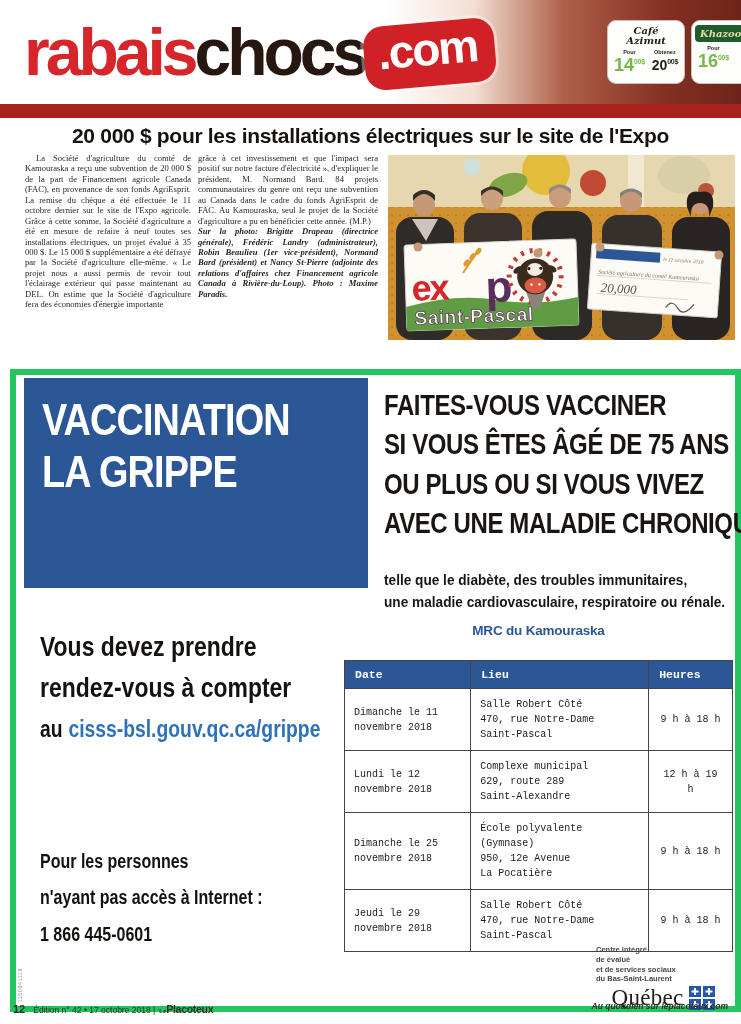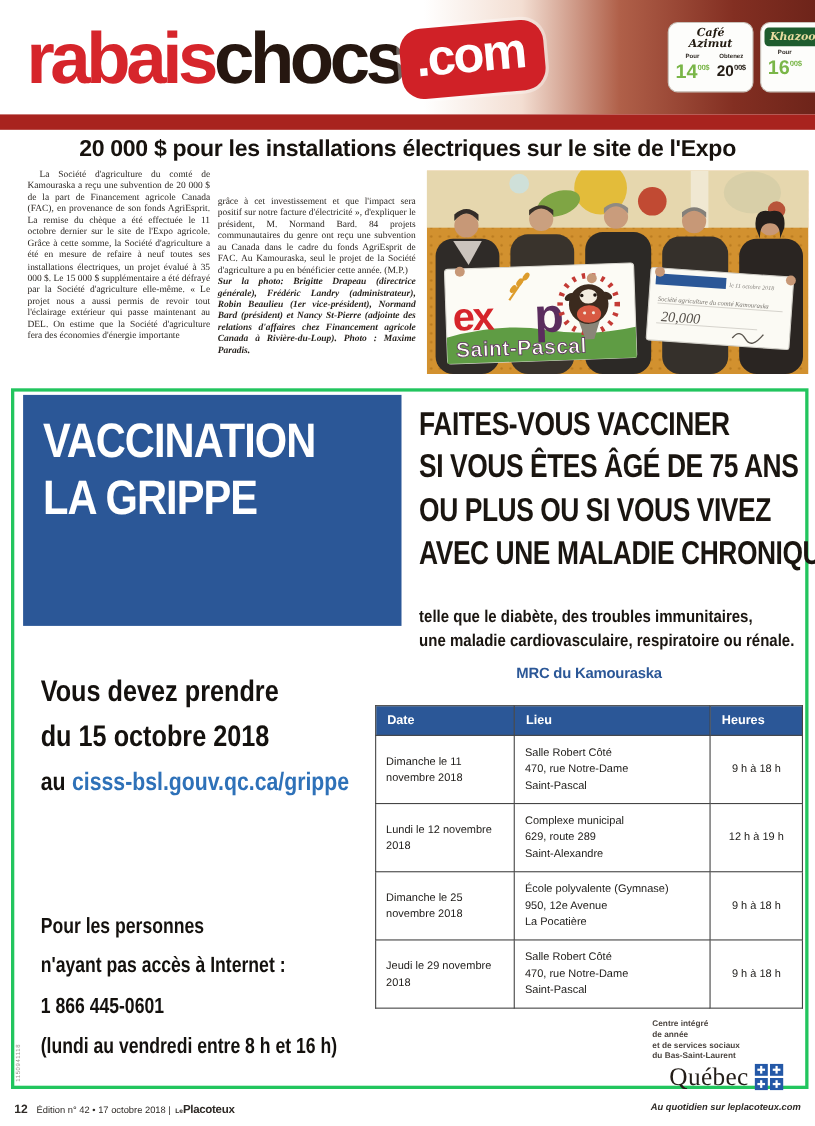--- a/index.html
+++ b/index.html
@@ -32,28 +32,28 @@
   .pamt.dark{font-size:14px;color:#241d16;}
   .pamt sup{font-size:7px;letter-spacing:-.3px;}
 
   
   .headline{position:absolute;left:0;top:124px;width:741px;text-align:center;
     font-size:21px;font-weight:800;color:#17120e;letter-spacing:-.3px;}
   .cols{position:absolute;left:25px;top:153px;width:358px;}
   .col{position:absolute;top:0;font-family:"Liberation Serif",serif;font-size:8.6px;
     line-height:1.215;color:#241f1a;text-align:justify;}
   .col1{left:0;width:166px;}
-  .col2{left:173px;width:180px;margin-top:24px;}
+  .col2{left:173px;width:180px;}
   .col p{margin:0;}
   .col .indent{text-indent:11px;}
   .caption{font-weight:bold;font-style:italic;}
   .photo{position:absolute;left:388px;top:155px;width:347px;height:185px;}
 
   
-  .ad{position:absolute;left:10px;top:353px;width:719px;height:631px;border:3px solid #22c55e;background:#fff;}
+  .ad{position:absolute;left:10px;top:369px;width:719px;height:631px;border:6px solid #22c55e;background:#fff;}
   .cond{display:inline-block;transform-origin:left top;white-space:nowrap;}
   .vacc-box{position:absolute;left:8px;top:3px;width:344px;height:210px;background:#2b5797;
     padding:16px 0 0 18px;box-sizing:border-box;}
   .vacc-line{font-size:44px;font-weight:800;color:#ffffff;letter-spacing:-1px;line-height:1.18;}
   .vacc-line .cond{transform:scaleX(.86);}
   .rhead{position:absolute;left:368px;top:10px;width:350px;}
   .rhead-line{font-size:30px;font-weight:800;color:#1a1510;letter-spacing:-.5px;line-height:1.31;}
   .rhead-line .cond{transform:scaleX(.8);}
   .rsub{position:absolute;left:368px;top:194px;}
   .rsub-line{font-size:15.5px;font-weight:700;color:#1a1510;line-height:1.45;}
@@ -66,21 +66,21 @@
   .url-prefix{color:#14110e;margin-right:7px;}
   .url-text{color:#2e71b8;}
   .phone{position:absolute;left:24px;top:468px;}
   .phone-line{font-size:20px;font-weight:800;color:#14110e;line-height:1.82;}
   .phone-line .cond{transform:scaleX(.8);}
 
   .table-wrap{position:absolute;left:328px;top:248px;width:389px;}
   .table-title{text-align:center;font-size:13.5px;font-weight:700;color:#2b5797;margin-bottom:22px;
     letter-spacing:-.2px;}
   table.sched{border-collapse:collapse;width:100%;table-layout:fixed;}
-  table.sched th,table.sched td{border:1px solid #454545;}
+  table.sched th,table.sched td{border:1px solid #454545;font-family:Liberation Mono, monospace;}
   table.sched th{background:#2b5797;color:#fff;font-size:11.5px;font-weight:700;text-align:left;
     padding:7px 10px;}
   table.sched td{font-size:10px;color:#1d1b18;padding:8px 9px;vertical-align:middle;line-height:1.5;}
   .col-date{width:122px;}.col-lieu{width:172px;}.col-heures{width:81px;}
   td.heures{text-align:center;}
 
   .cisss{position:absolute;left:580px;top:570px;width:135px;}
   .cisss-line{font-size:7.5px;font-weight:700;color:#4c4540;line-height:1.3;}
   .quebec-row{display:flex;align-items:center;justify-content:center;margin-top:1px;}
   .quebec-word{font-family:"Liberation Serif",serif;font-size:23px;color:#231d18;letter-spacing:.3px;
@@ -252,31 +252,30 @@
       <div class="rhead-line"><span class="cond">AVEC UNE MALADIE CHRONIQUE</span></div>
     </div>
 
     <div class="rsub">
       <div class="rsub-line"><span class="cond">telle que le diabète, des troubles immunitaires,</span></div>
       <div class="rsub-line"><span class="cond">une maladie cardiovasculaire, respiratoire ou rénale.</span></div>
     </div>
 
     <div class="appt">
       <div class="appt-line"><span class="cond">Vous devez prendre</span></div>
-      <div class="appt-line"><span class="cond">du 15 octobre 2018</span></div>
+      <div class="appt-line"><span class="cond">rendez-vous à compter</span></div>
       <div class="url-line">
         <span class="cond"><span class="url-prefix">au</span><span class="url-text">cisss-bsl.gouv.qc.ca/grippe</span></span>
       </div>
     </div>
 
     <div class="phone">
       <div class="phone-line"><span class="cond">Pour les personnes</span></div>
       <div class="phone-line"><span class="cond">n'ayant pas accès à Internet :</span></div>
       <div class="phone-line"><span class="cond">1 866 445-0601</span></div>
-      <div class="phone-line"><span class="cond">(lundi au vendredi entre 8 h et 16 h)</span></div>
     </div>
 
     <div class="table-wrap">
       <div class="table-title">MRC du Kamouraska</div>
       <table class="sched">
         <colgroup>
             <col class="col-date">
             <col class="col-lieu">
             <col class="col-heures">
           </colgroup>
@@ -323,21 +322,21 @@
                 <div>Saint-Pascal</div>
             </td>
             <td class="heures">9 h à 18 h</td>
           </tr>
         </tbody>
       </table>
     </div>
 
     <div class="cisss">
       <div class="cisss-line">Centre intégré</div>
-      <div class="cisss-line">de année</div>
+      <div class="cisss-line">de évalué</div>
       <div class="cisss-line">et de services sociaux</div>
       <div class="cisss-line">du Bas-Saint-Laurent</div>
       <div class="quebec-row">
         <span class="quebec-word">Québec</span>
         <svg width="27" height="25" viewBox="0 0 27 25">
           <g fill="#2458a7">
             <rect x="0" y="0" width="12" height="11"></rect>
               <rect x="14" y="0" width="12" height="11"></rect>
             <rect x="0" y="13" width="12" height="11"></rect>
               <rect x="14" y="13" width="12" height="11"></rect>

